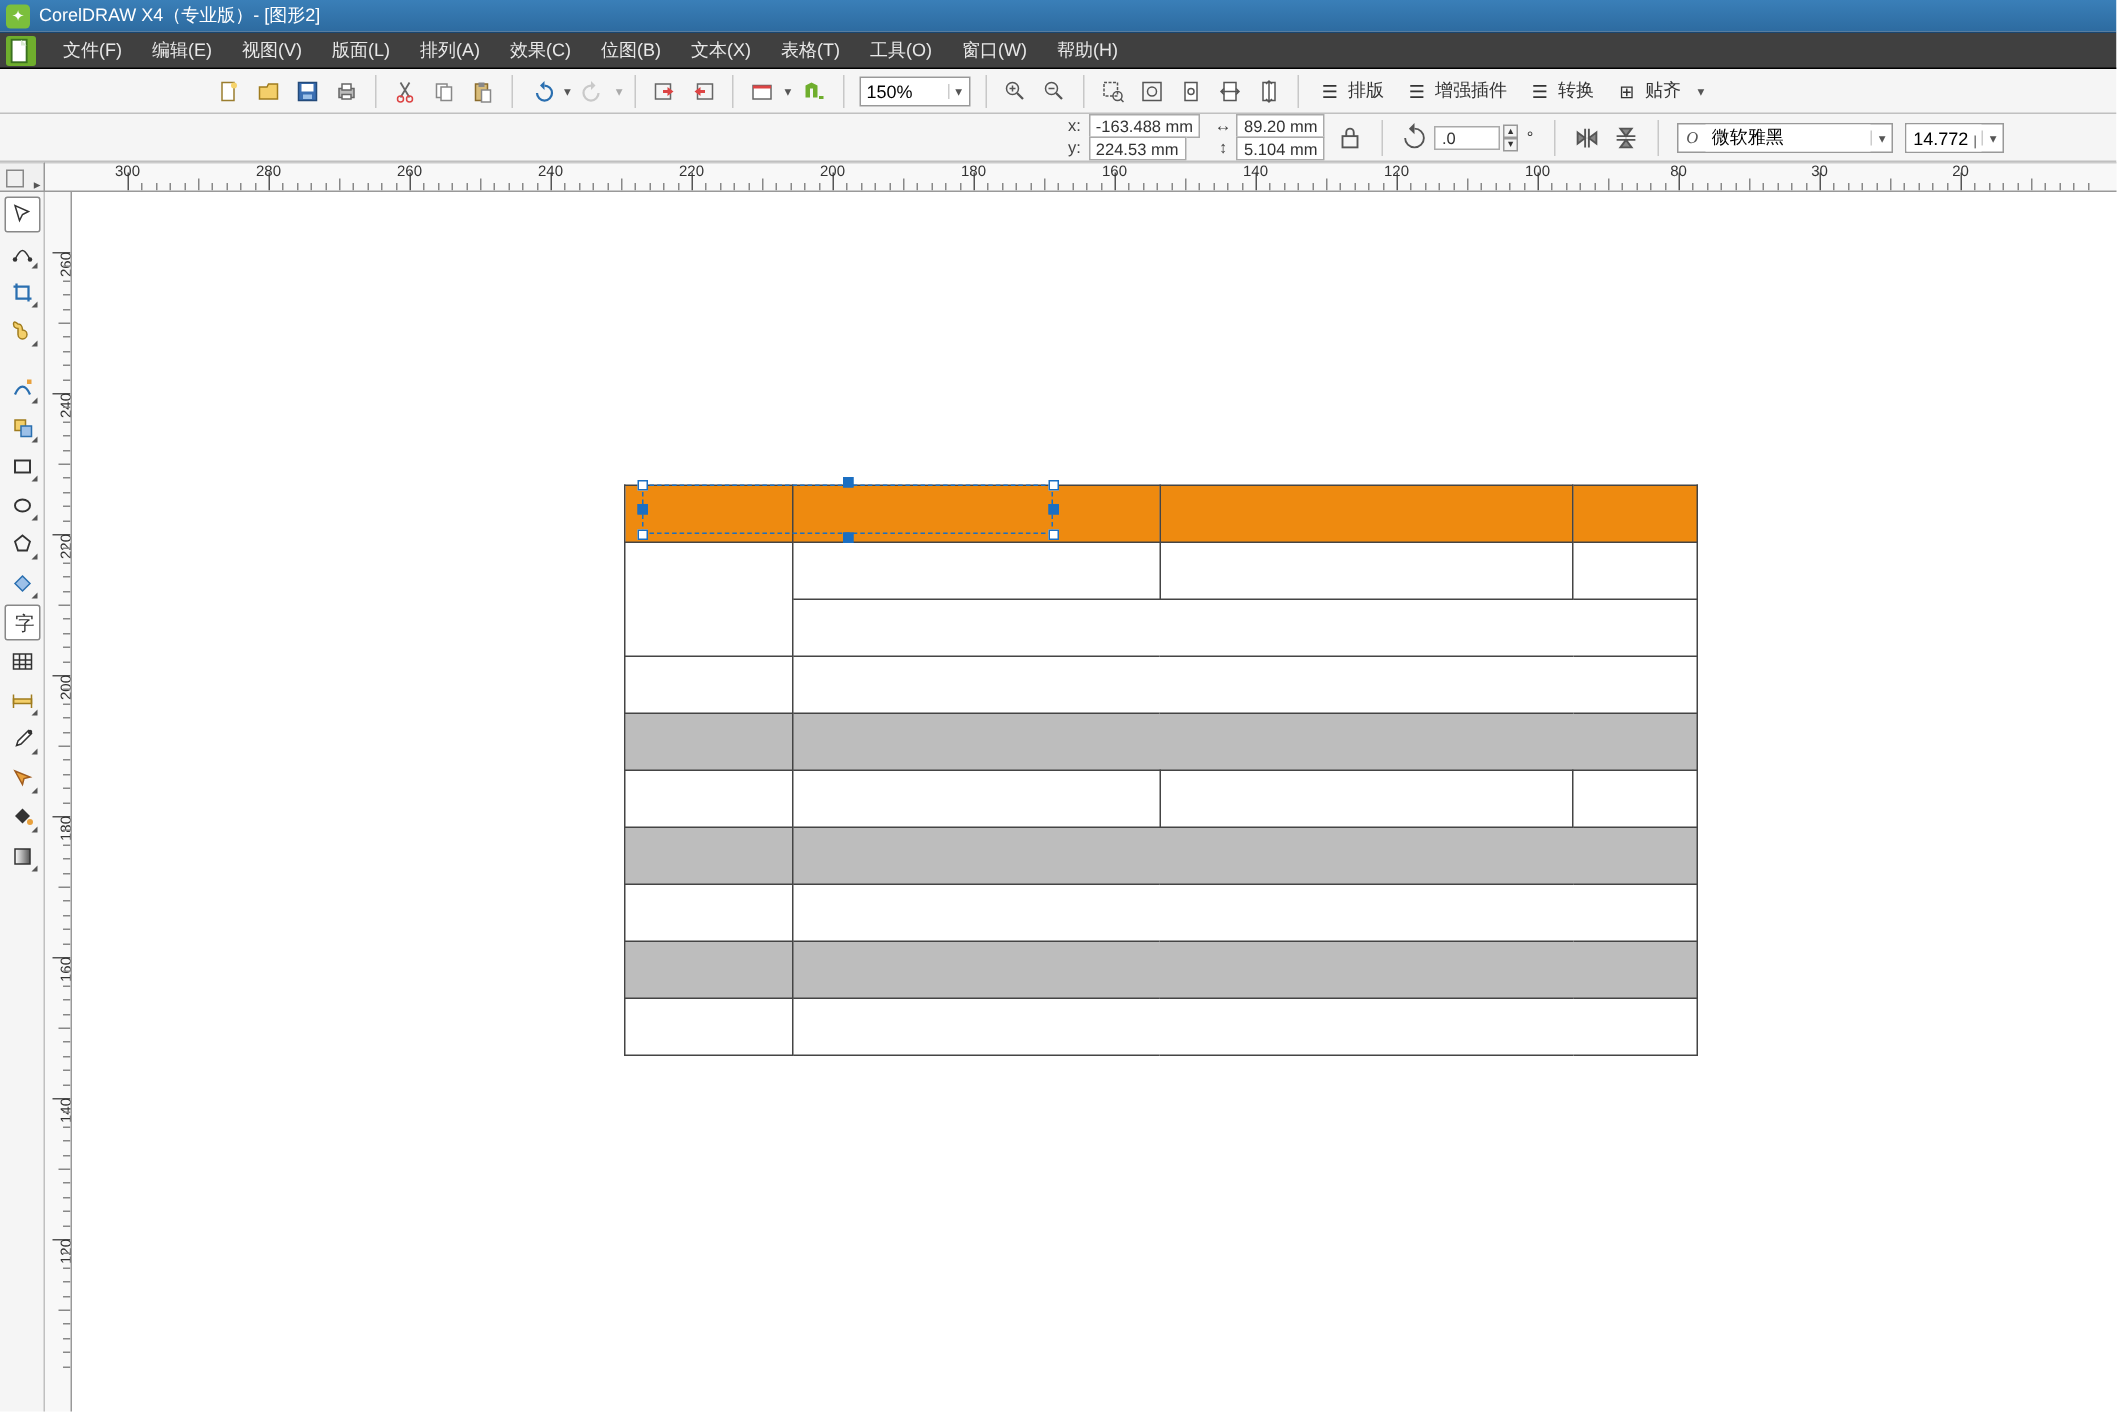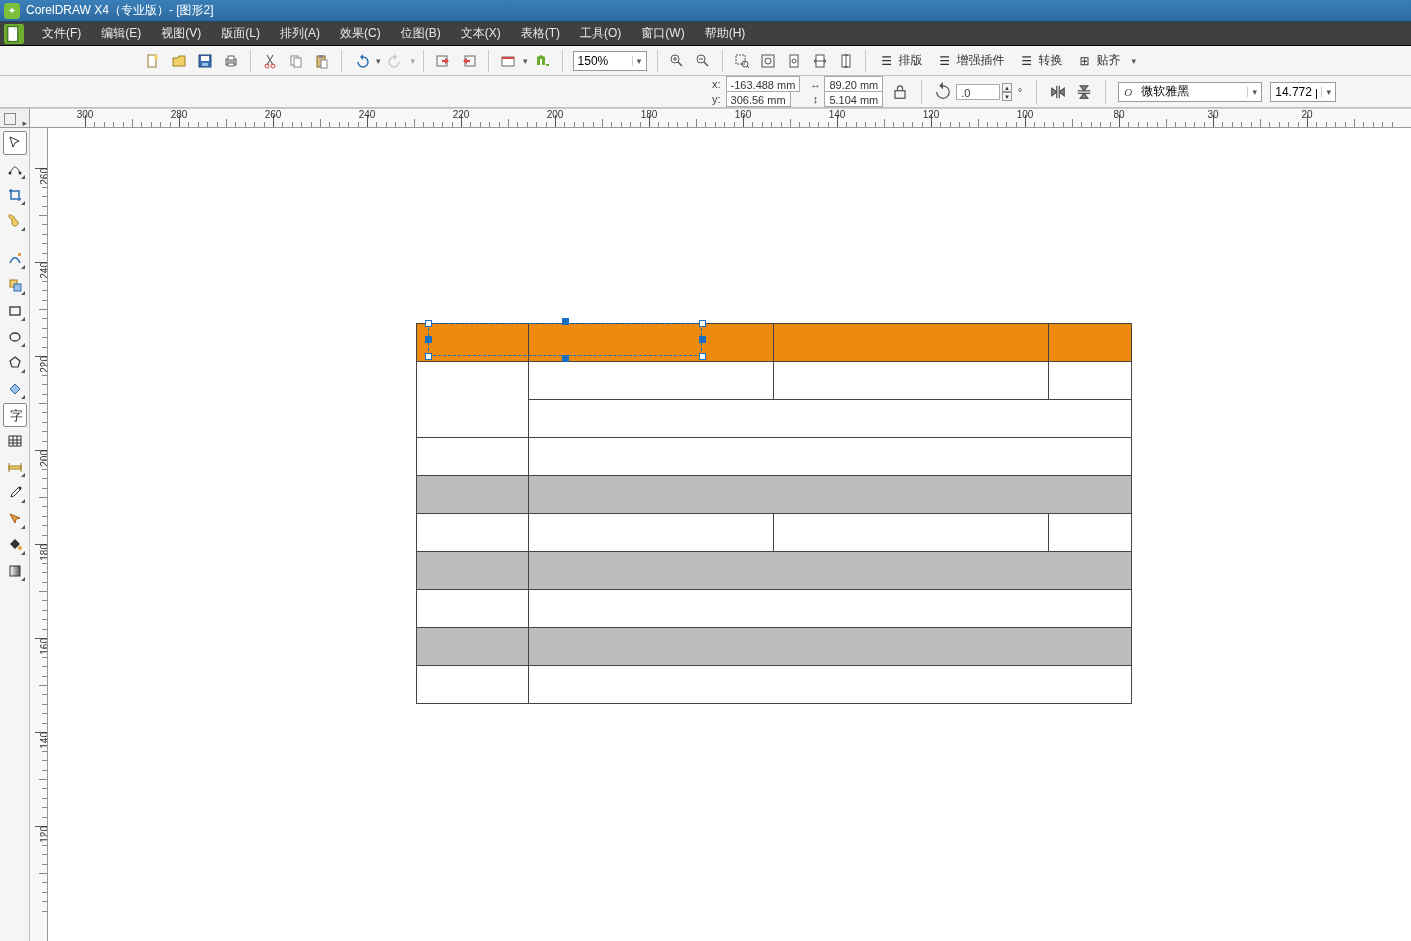--- a/index.html
+++ b/index.html
@@ -278,21 +278,21 @@
 
 <div class="propbar">
   <div style="width:702px"></div>
   <div class="pair">
     <div class="pair-row">
         <span class="lbl">x:</span>
         <span class="val">-163.488 mm</span>
       </div>
     <div class="pair-row">
         <span class="lbl">y:</span>
-        <span class="val">306.56 mm</span>
+        <span class="val">224.53 mm</span>
       </div>
   </div>
   <div class="pair">
     <div class="pair-row">
         <span class="icon-sm">↔</span>
         <span class="val" style="min-width:56px">89.20 mm</span>
       </div>
     <div class="pair-row">
         <span class="icon-sm">↕</span>
         <span class="val" style="min-width:56px">5.104 mm</span>

